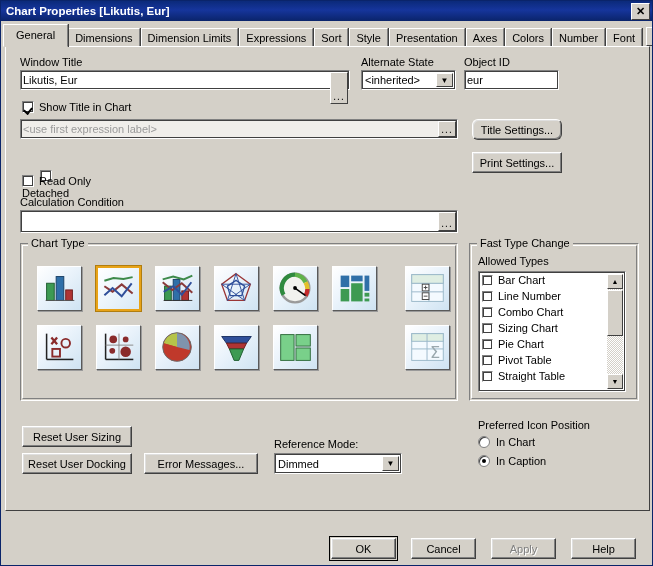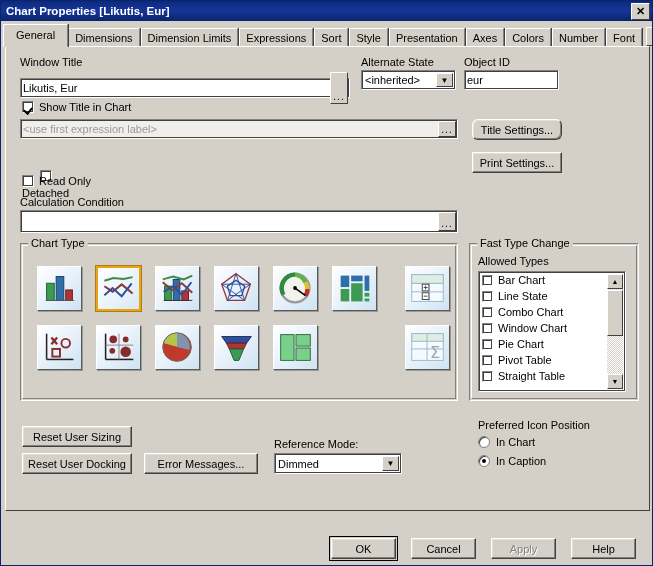--- a/index.html
+++ b/index.html
@@ -300,21 +300,21 @@
     <div class="tab">Font</div>
     <div class="tabarrows">
       <div class="tabarrow">◄</div>
 
     </div>
   </div>
 
   <div class="panel">
 
     <div class="lbl abs" style="left:14px; top:9px;">Window Title</div>
-    <div class="txtwrap" style="left:14px; top:23px; width:330px; height:36px;align-items:center;">
+    <div class="txtwrap" style="left:14px; top:23px; width:330px; height:36px;">
       <div class="textbox" style="width:330px; height:20px; padding-right:22px;">Likutis, Eur</div>
       <div class="inner-ell">...</div>
     </div>
 
     <div class="lbl abs" style="left:355px; top:9px;">Alternate State</div>
     <div class="combo" style="left:355px; top:23px; width:95px; height:20px;">
       <span>&lt;inherited&gt;</span>
       <span class="combo-arrow">▼</span>
     </div>
 
@@ -487,29 +487,29 @@
       <div class="glabel">Fast Type Change</div>
       <div class="lbl abs" style="left:9px; top:12px;">Allowed Types</div>
 
       <div class="listbox" style="left:9px; top:28px; width:148px; height:121px;">
         <div class="li">
             <span class="chkbox"></span>
             <span class="lbl">Bar Chart</span>
           </div>
         <div class="li">
             <span class="chkbox"></span>
-            <span class="lbl">Line State</span>
+            <span class="lbl">Line Number</span>
           </div>
         <div class="li">
             <span class="chkbox"></span>
             <span class="lbl">Combo Chart</span>
           </div>
         <div class="li">
             <span class="chkbox"></span>
-            <span class="lbl">Window Chart</span>
+            <span class="lbl">Sizing Chart</span>
           </div>
         <div class="li">
             <span class="chkbox"></span>
             <span class="lbl">Pie Chart</span>
           </div>
         <div class="li">
             <span class="chkbox"></span>
             <span class="lbl">Pivot Table</span>
           </div>
         <div class="li">

